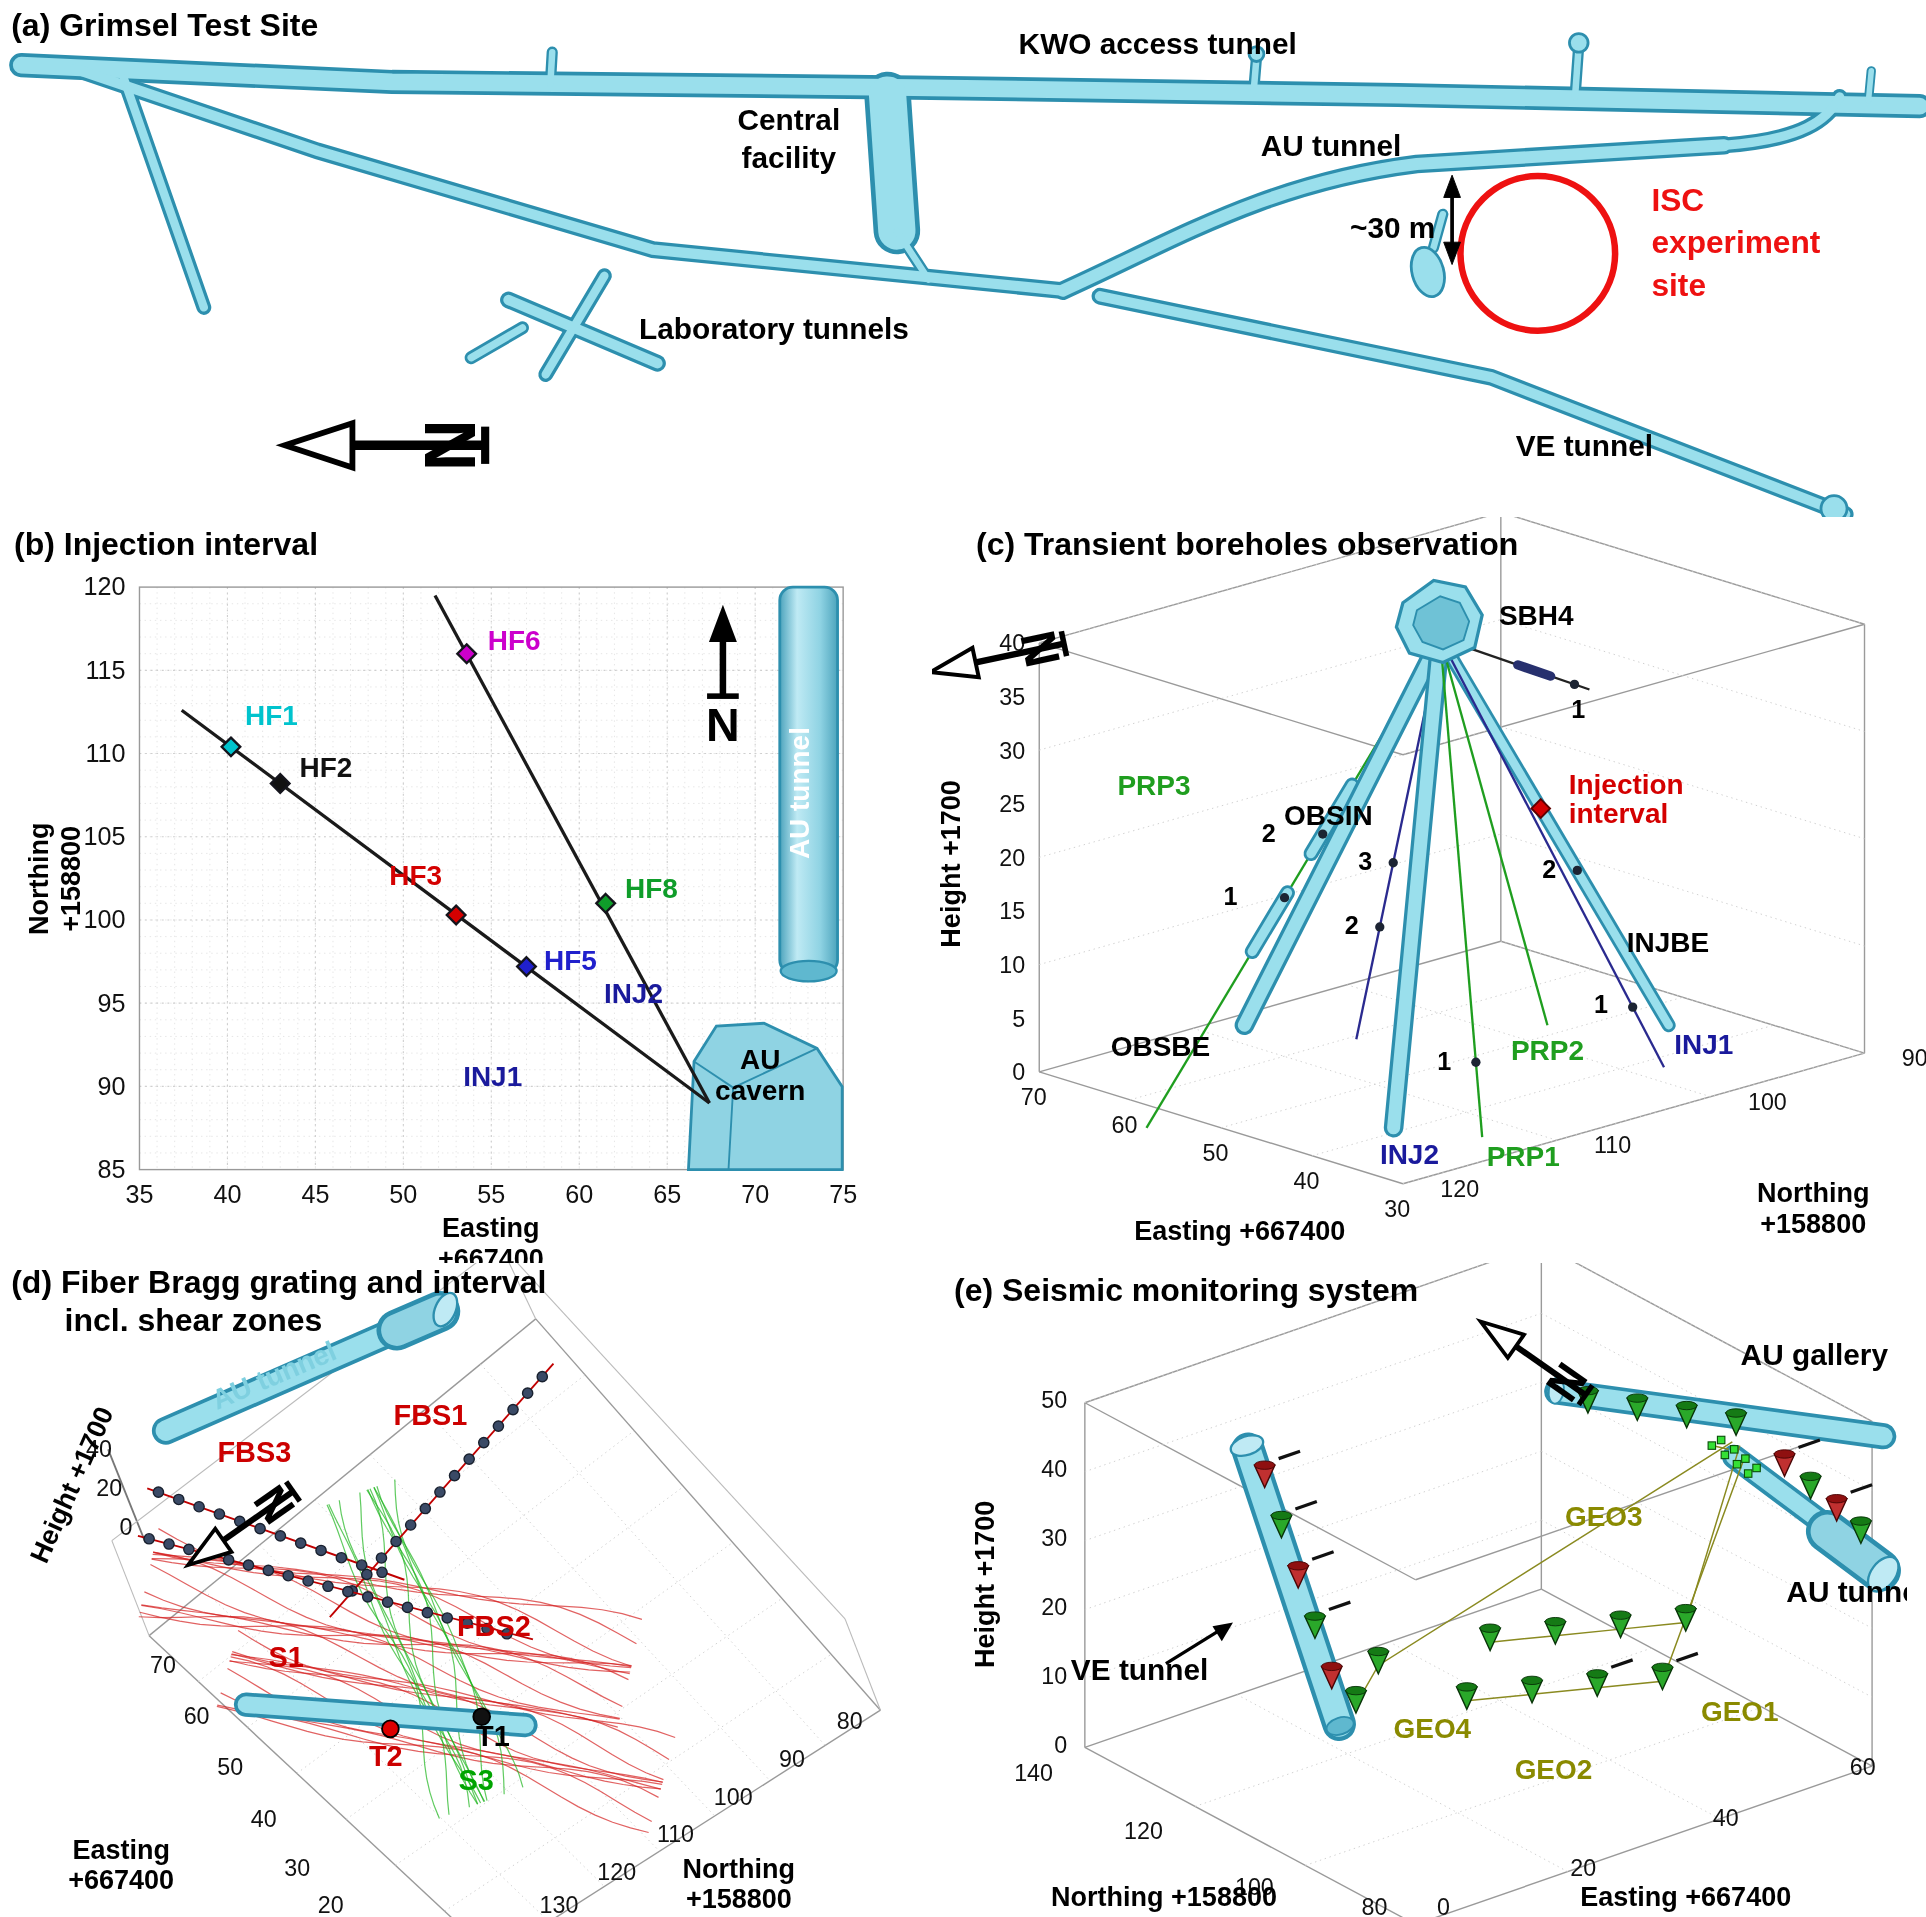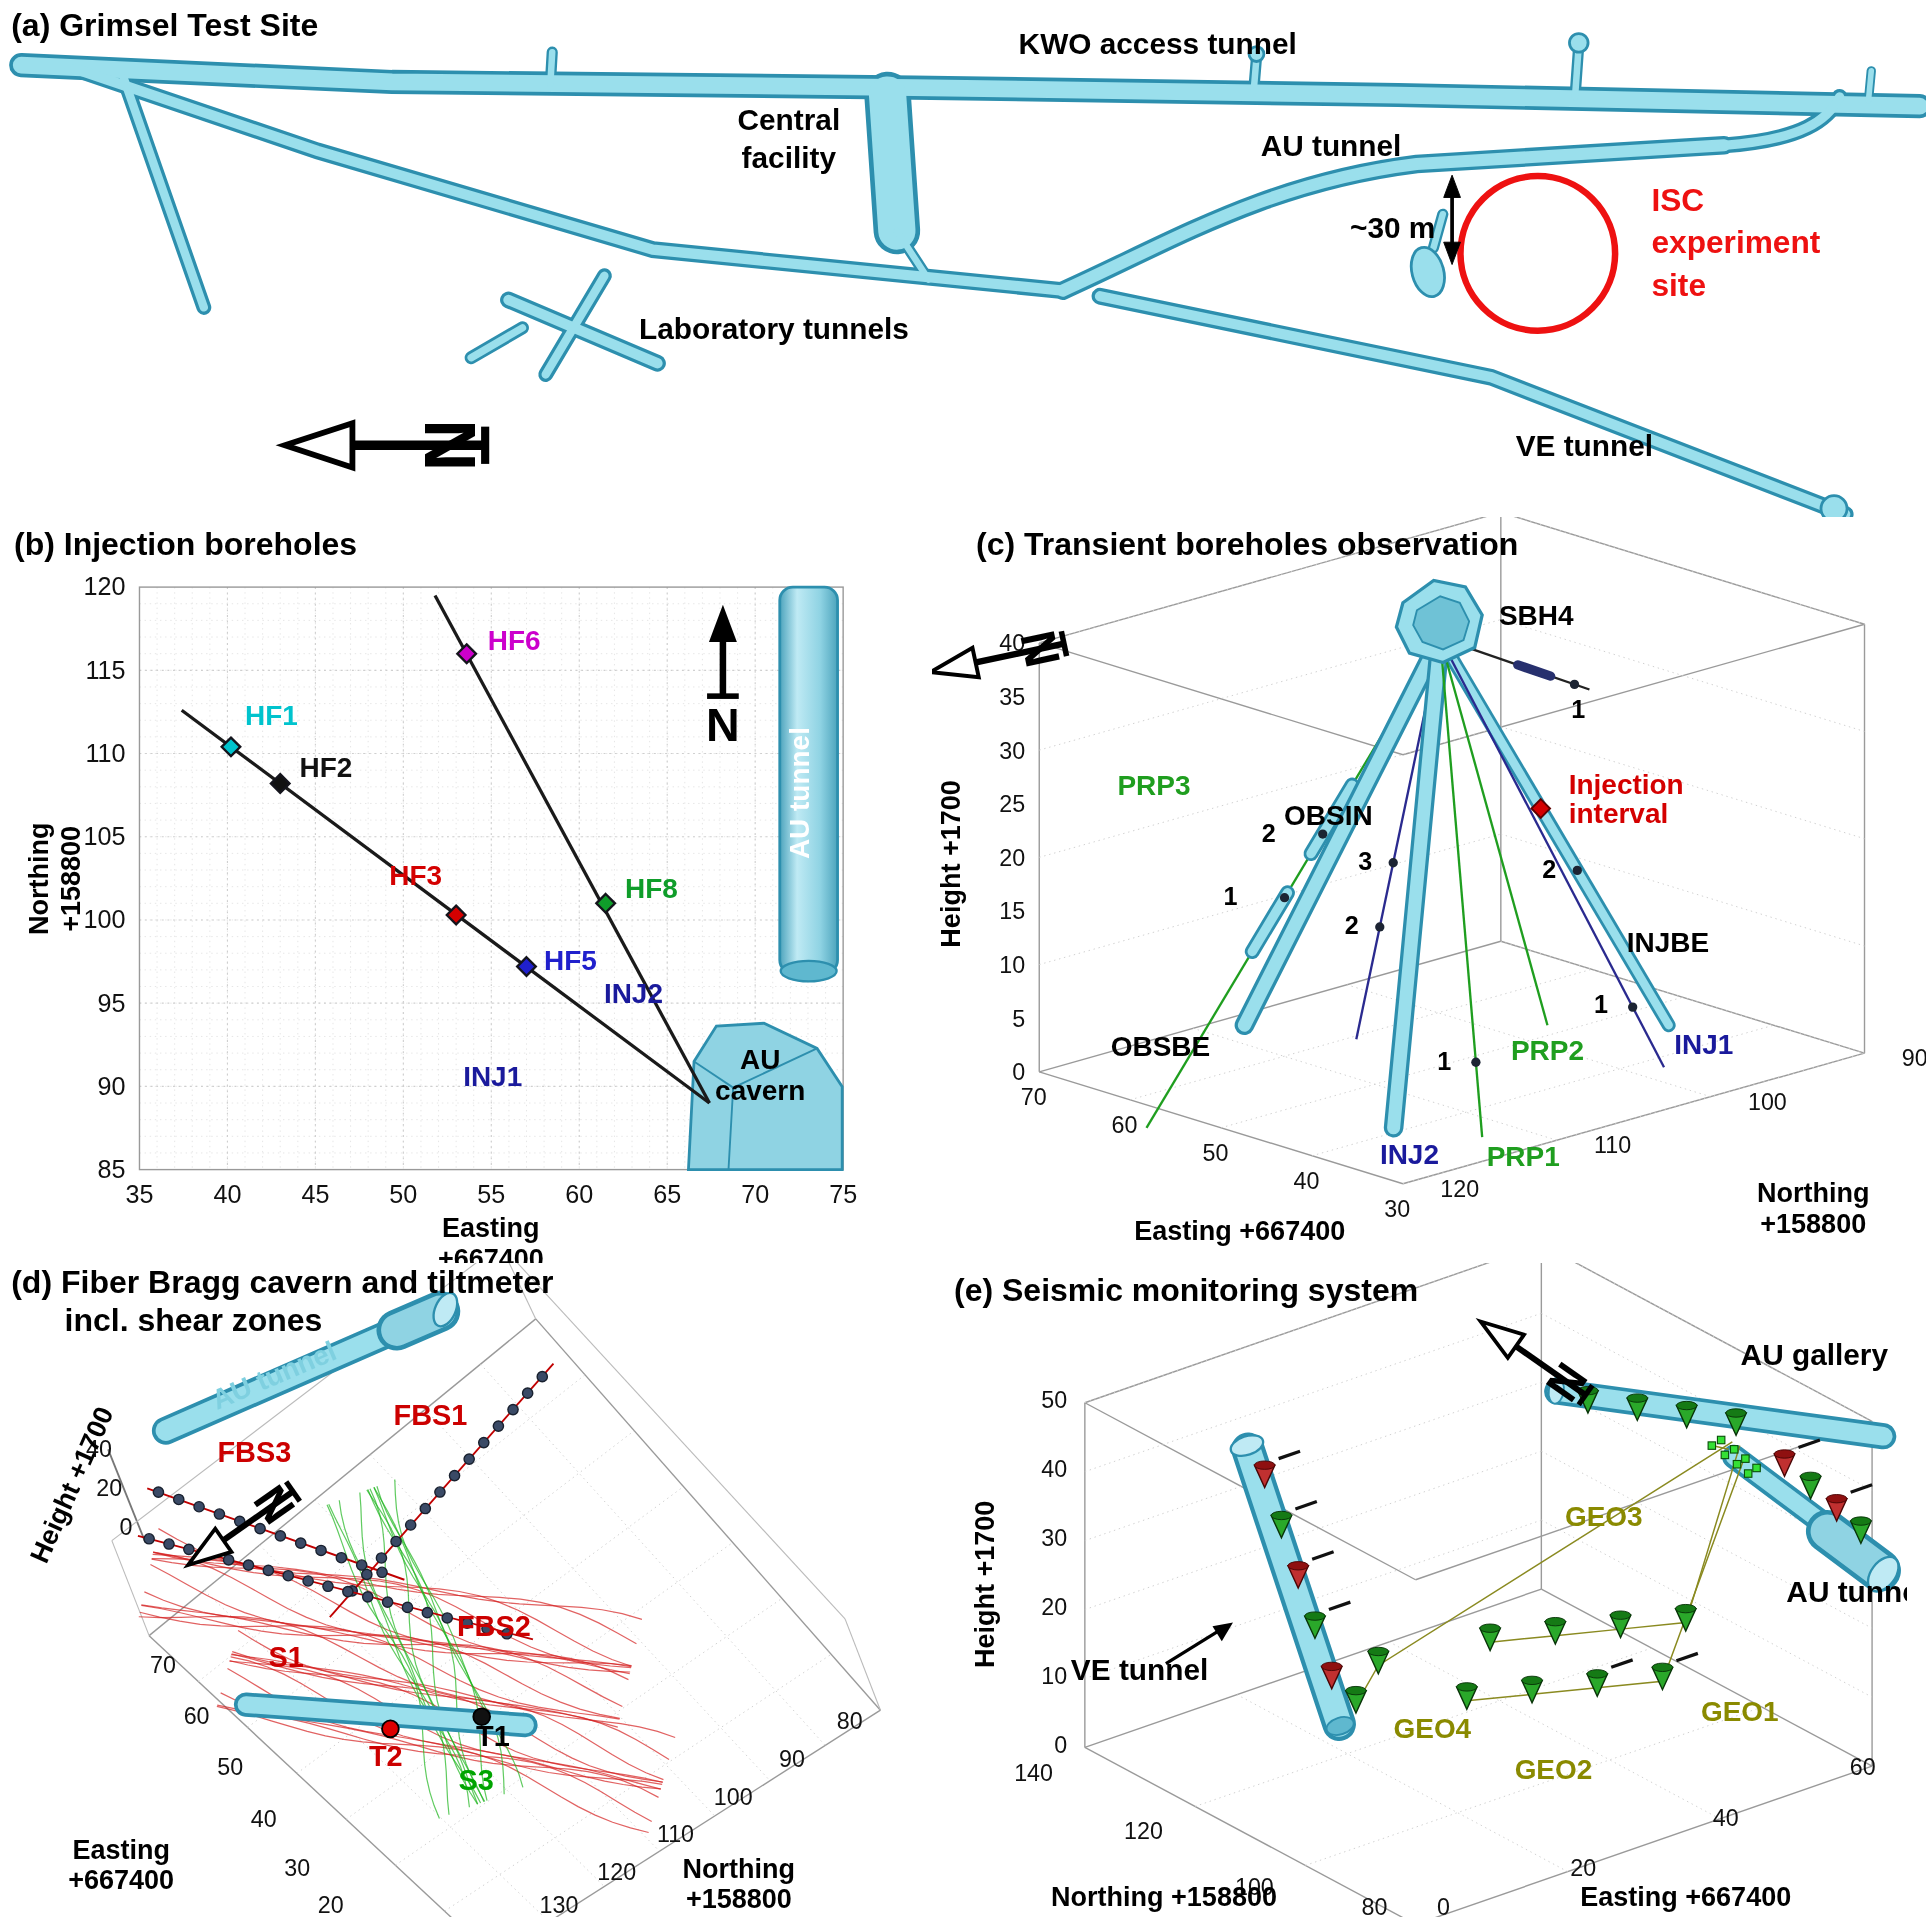--- a/index.html
+++ b/index.html
@@ -83,21 +83,21 @@
             <line x1="-38" y1="0" x2="80" y2="0" stroke="#000" stroke-width="8"></line>
             <polygon points="-92,0 -34,-19 -34,19" fill="#fff" stroke="#000" stroke-width="5"></polygon>
             <line x1="80" y1="-16" x2="80" y2="16" stroke="#000" stroke-width="7"></line>
             <text x="28" y="0" text-anchor="middle" font-size="62" fill="#000" font-weight="bold" transform="rotate(90 28 0)">N</text>
           </g>
         </g>
     </svg>
   </div>
 
   <div class="panel" id="pb" style="left:9.3px;top:517px;width:932px;height:746px">
-    <div class="ptitle" style="left:4.7px;top:7.5px">(b) Injection boreholes</div>
+    <div class="ptitle" style="left:4.7px;top:7.5px">(b) Injection interval</div>
     <svg id="svg-b" width="932" height="746" viewBox="0 0 1000 800">
       <defs>
         <linearGradient id="cylgrad" x1="0" y1="0" x2="1" y2="0">
           <stop offset="0" stop-color="#4da4bd"></stop>
             <stop offset="0.3" stop-color="#bfeaf4"></stop>
           <stop offset="0.7" stop-color="#8fd3e3"></stop>
             <stop offset="1" stop-color="#4da4bd"></stop>
         </linearGradient>
       </defs>
       <g id="b-under">
@@ -355,21 +355,21 @@
             <line x1="-38" y1="0" x2="80" y2="0" stroke="#000" stroke-width="8"></line>
             <polygon points="-92,0 -34,-19 -34,19" fill="#fff" stroke="#000" stroke-width="5"></polygon>
             <line x1="80" y1="-16" x2="80" y2="16" stroke="#000" stroke-width="7"></line>
             <text x="28" y="0" text-anchor="middle" font-size="62" fill="#000" font-weight="bold" transform="rotate(90 28 0)">N</text>
           </g>
         </g>
     </svg>
   </div>
 
   <div class="panel" id="pd" style="left:9.3px;top:1263px;width:951px;height:654px">
-    <div class="ptitle" style="left:1.9px;top:0px">(d) Fiber Bragg cavern and tiltmeter
+    <div class="ptitle" style="left:1.9px;top:0px">(d) Fiber Bragg grating and interval
       incl. shear zones</div>
     <svg id="svg-d" width="951" height="654" viewBox="0 0 1020 702">
       <g id="d-under">
           <line x1="150" y1="400" x2="565" y2="60" stroke="#9a9a9a" stroke-width="1.5"></line>
           <line x1="565" y1="60" x2="935" y2="480" stroke="#9a9a9a" stroke-width="1.5"></line>
           <line x1="935" y1="480" x2="520" y2="745" stroke="#9a9a9a" stroke-width="1.5"></line>
           <line x1="520" y1="745" x2="150" y2="400" stroke="#9a9a9a" stroke-width="1.5"></line>
           <line x1="202.85714285714286" y1="449.2857142857143" x2="617.8571428571429" y2="120" stroke="#cccccc" stroke-width="1" stroke-dasharray="1.5 4"></line>
           <line x1="209.28571428571428" y1="351.42857142857144" x2="579.2857142857143" y2="707.1428571428571" stroke="#cccccc" stroke-width="1" stroke-dasharray="1.5 4"></line>
           <line x1="255.71428571428572" y1="498.57142857142856" x2="670.7142857142857" y2="180" stroke="#cccccc" stroke-width="1" stroke-dasharray="1.5 4"></line>

